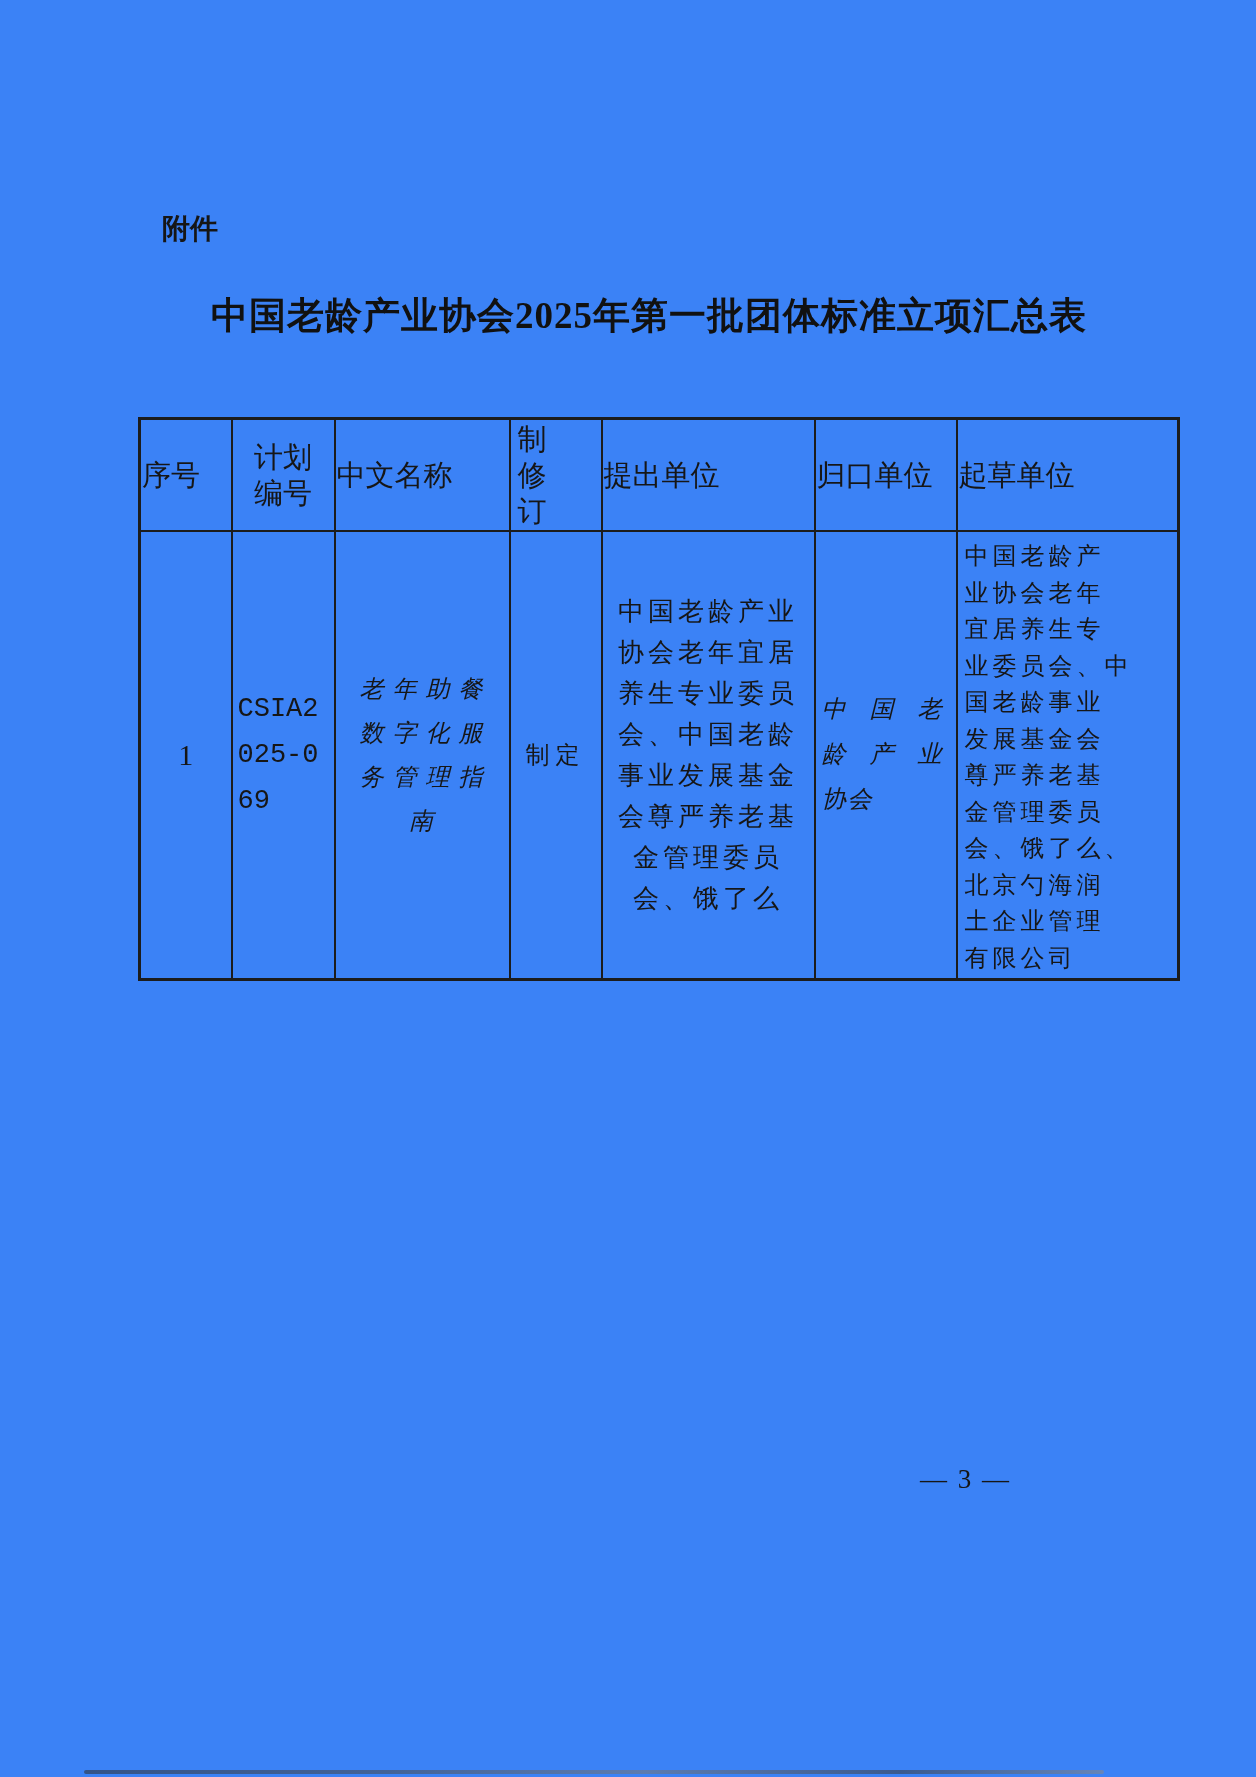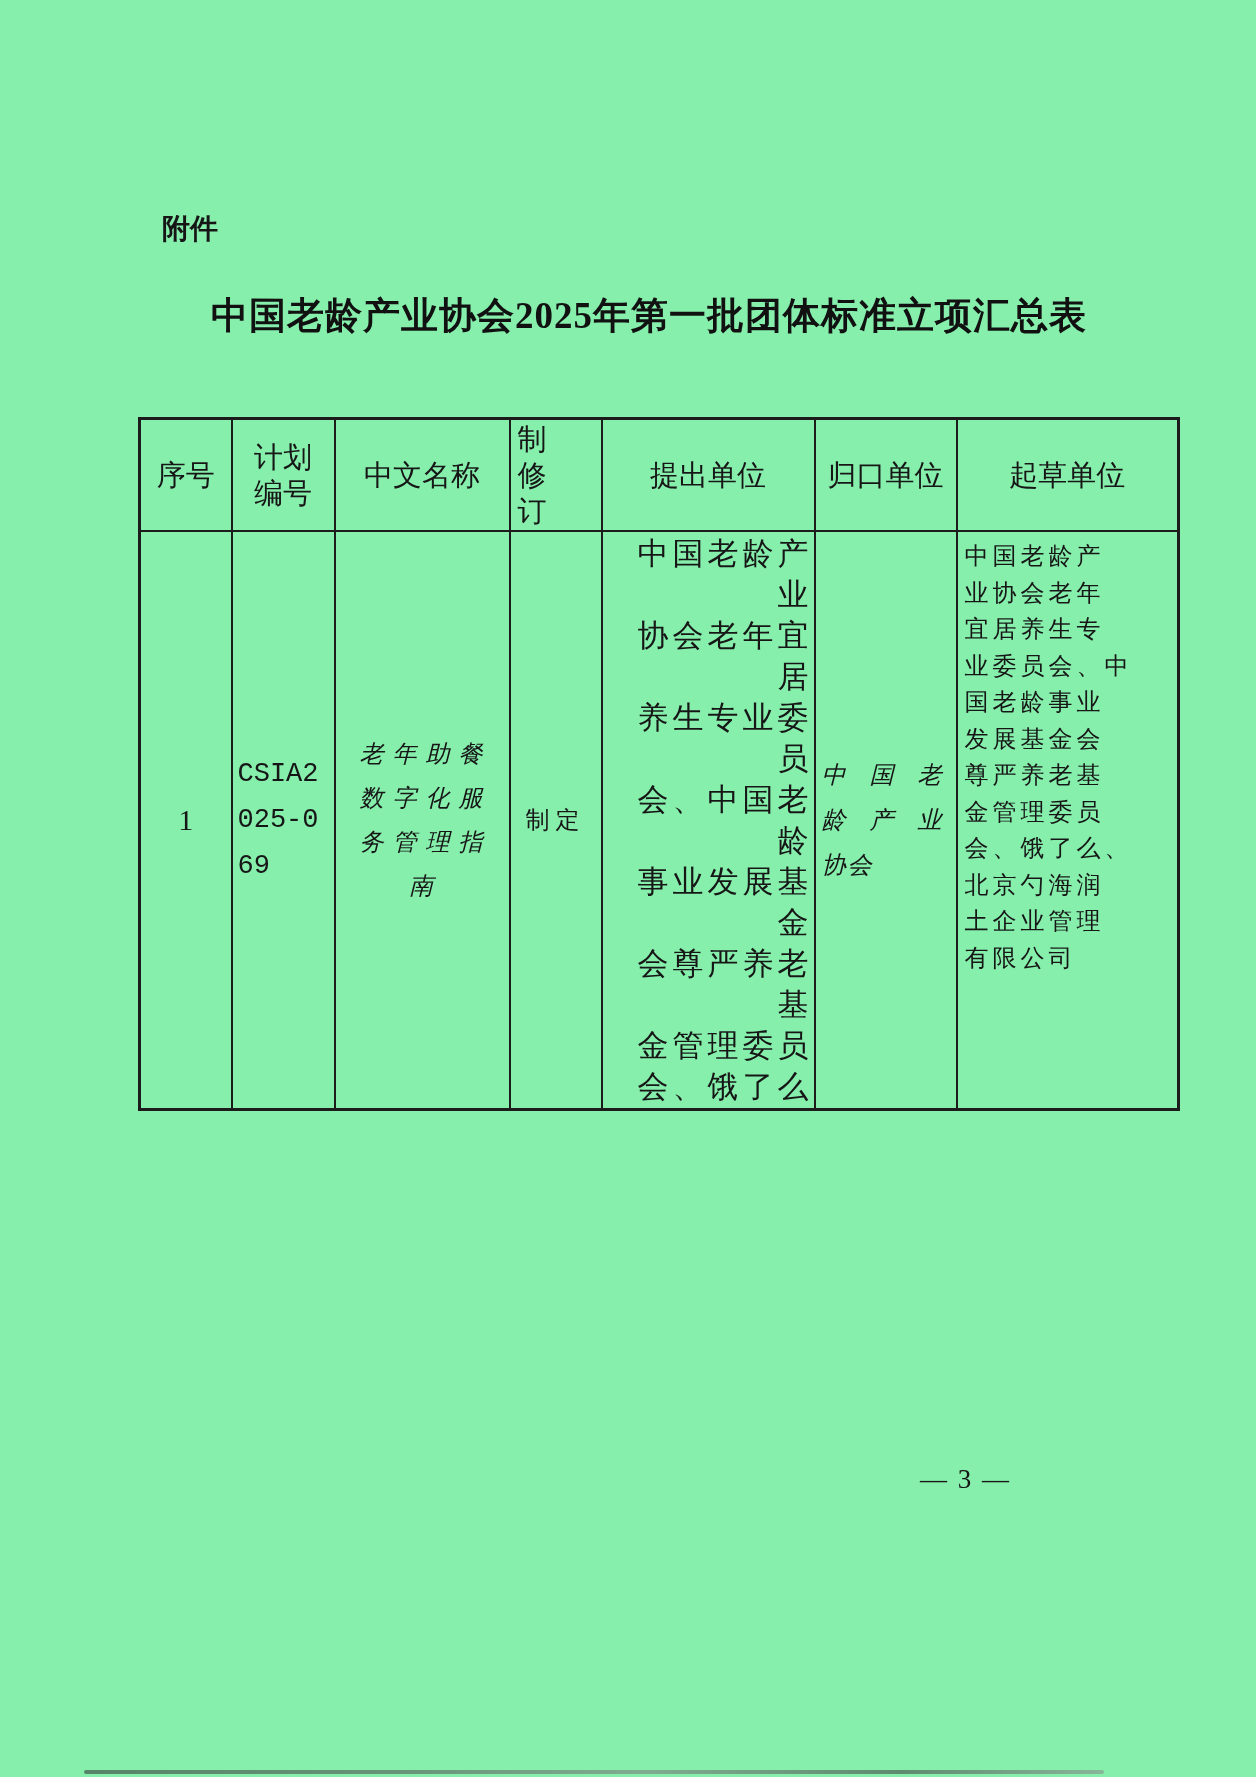--- a/index.html
+++ b/index.html
@@ -4,21 +4,21 @@
 <style>
   html,body { margin:0; padding:0; }
   body {
     width:1256px; height:1777px;
     background:#ffffff;
     font-family:"Liberation Serif", serif;
     color:#1b1b1b;
   }
   .page {
     position:relative; width:1256px; height:1777px;
-    background:#86efac; overflow:hidden;
+    background:#3b82f6; overflow:hidden;
   }
   .attachment {
     position:absolute; left:162px; top:210px;
     font-family:"Liberation Sans", sans-serif;
     font-weight:bold; font-size:28px; color:#161616;
     white-space:pre-line;
   }
   .title {
     position:absolute; left:128px; top:290px; width:1040px;
     margin:1px; text-align:center;
@@ -34,39 +34,39 @@
   .std-table th, .std-table td {
     border:2px solid #1c1c1c;
     vertical-align:middle;
     white-space:pre-line;
     color:#161616;
     overflow:hidden;
   }
   .std-table thead tr { height:85px; }
   .std-table tbody tr { height:448px; }
   .std-table th {
-    font-weight:normal; font-size:29px; text-align:center;
+    font-weight:normal; font-size:29px; text-align:left;
     line-height:36px;
   }
   th.h-plan { text-align:center; }
   th.h-action { text-align:left; padding-left:7px; word-spacing:20px; line-height:36px; }
   td { font-size:24px; }
   td.c-serial { text-align:center; font-size:30px; }
   td.c-plan {
     text-align:left; padding-left:5px;
     font-family:"Liberation Mono", monospace;
     font-size:27px; line-height:46px;
   }
   td.c-name {
     text-align:center; padding-left:8px;
     letter-spacing:9px; line-height:44px;font-style:italic;
   }
   td.c-action { text-align:center; letter-spacing:6px;border-radius:23px; }
   td.c-proposer {
-    text-align:right; font-size:31px;
+    text-align:center; font-size:26px;
     letter-spacing:4px; line-height:41px;border-radius:17px;
   }
   td.c-gateway {
     text-align:left; padding-left:6px;
     word-spacing:14px; letter-spacing:2px; line-height:45px;font-style:italic;
   }
   td.c-drafter {
     text-align:left; vertical-align:top;
     padding:6px 4px 0 7px;
     letter-spacing:4px; line-height:36.5px;

